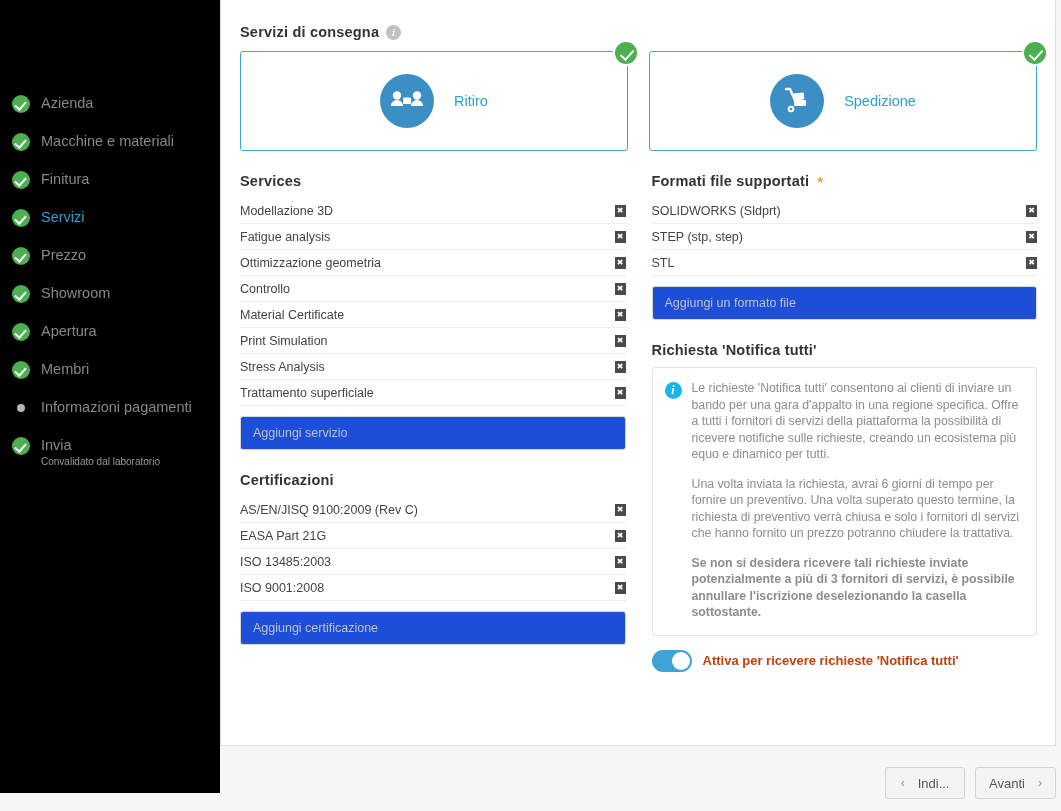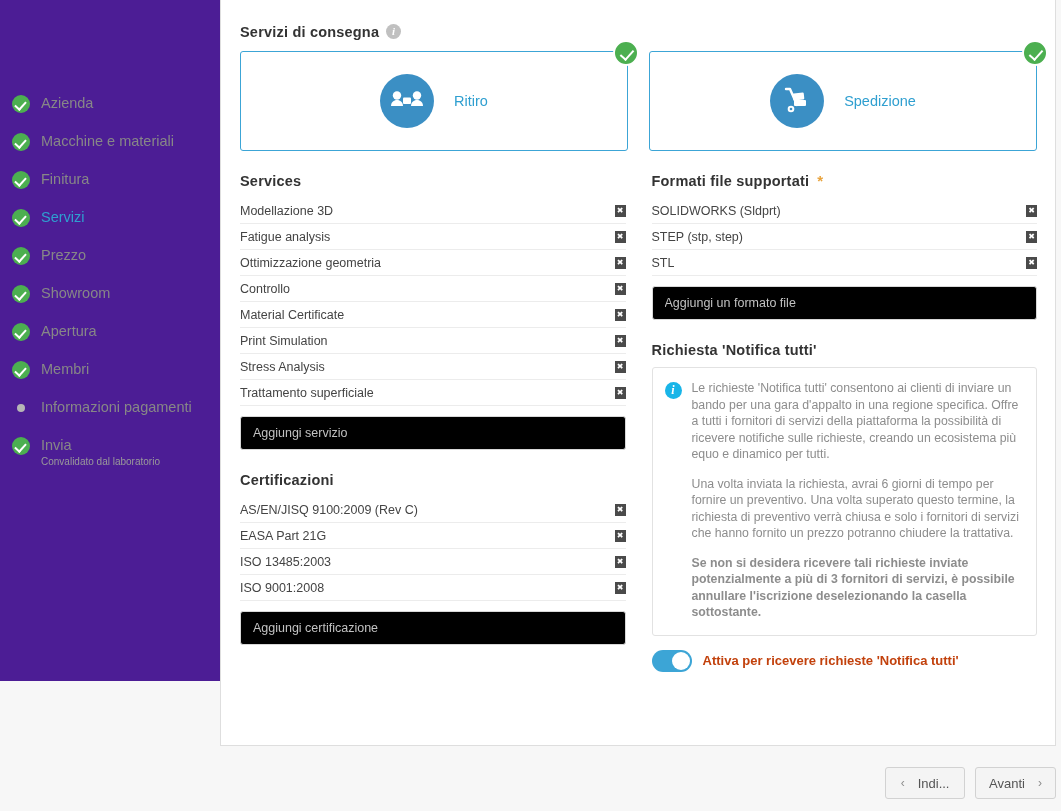--- a/index.html
+++ b/index.html
@@ -8,22 +8,22 @@
     width: 1061px; height: 811px;
     background: #f7f7f7;
     font-family: "Liberation Sans", sans-serif;
     overflow: hidden;
   }
   #root { position: relative; width: 1061px; height: 811px; }
 
   
   .sidebar {
     position: absolute; left: 0; top: 0;
-    width: 220px; height: 681px;
-    background: #4c1d95;
+    width: 220px; height: 793px;
+    background: #000000;
     padding-top: 92px;
   }
   .side-item {
     display: flex; align-items: flex-start;
     padding: 0 0 0 12px;
     height: 38px;
     margin-bottom: 0;
   }
   .side-item.tall { height: 46px; }
   .bullet {
@@ -65,21 +65,21 @@
     border-top: none;
   }
   .panel-inner { padding: 24px 18px 0 19px; }
   .cols { display: flex; gap: 26px; }
   .col { width: 388px; }
 
   
   .sec-title {
     font-size: 14.5px; font-weight: bold; color: #333;
     letter-spacing: .2px;
-    display: flex; align-items: flex-start; gap: 7px;
+    display: flex; align-items: flex-end; gap: 7px;
     margin: 0 0 11px 0;
   }
   .sec-title.sub { margin: 22px 0 9px 0; }
   .info-glyph {
     width: 15px; height: 15px; border-radius: 50%;
     background: #c0c0c0; color: #fff;
     font-size: 11px; font-weight: bold; font-style: italic;
     display: inline-flex; align-items: center; justify-content: center;
     line-height: 1; font-family: "Liberation Serif", serif;
   }
@@ -129,21 +129,21 @@
     width: 11px; height: 12px;
     background: #4a4a4a; color: #fff;
     font-size: 8px; line-height: 12px; text-align: center;
     font-family: "DejaVu Sans", sans-serif;
     flex: 0 0 11px;
   }
   .add-input {
     margin-top: 10px;
     width: 100%; height: 34px;
     border: 1px solid #d8d8d8; border-radius: 3px;
-    background: #000000;
+    background: #1d4ed8;
     font-size: 12.5px; color: #bdbdbd;
     padding: 0 12px;
     font-family: "Liberation Sans", sans-serif;
     outline: none;
   }
   .add-input::placeholder { color: #c2c2c2; }
 
   
   .infobox {
     margin-top: 9px;

